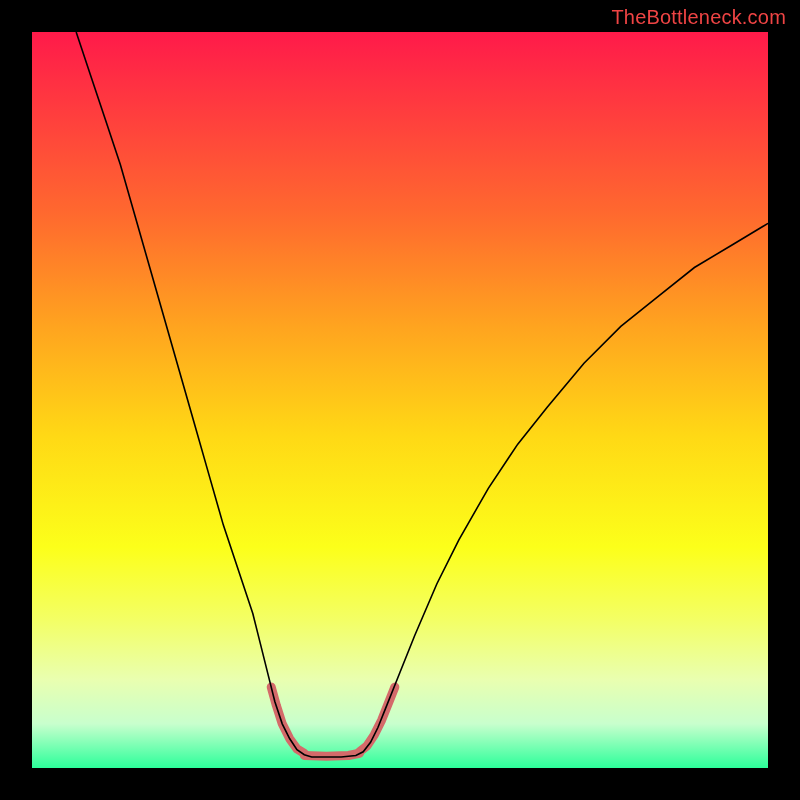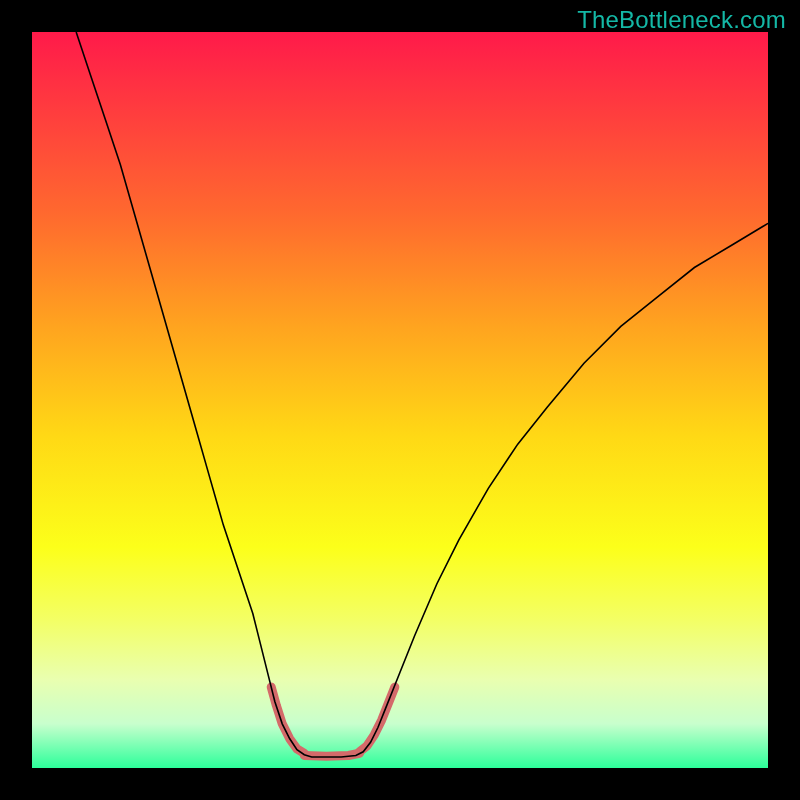--- a/index.html
+++ b/index.html
@@ -23,22 +23,22 @@
     position: absolute;
     left: 32px;
     top: 32px;
     width: 736px;
     height: 736px;
   }
   .watermark {
     position: absolute;
     top: 6px;
     right: 14px;
-    color: #14b8a6;
-    font-size: 24px;
+    color: #ef4444;
+    font-size: 20px;
     font-family: Arial, Helvetica, sans-serif;
     letter-spacing: 0.2px;
     user-select: none;
   }
   svg {
     display: block;
   }
 </style>
 </head>
 <body>

